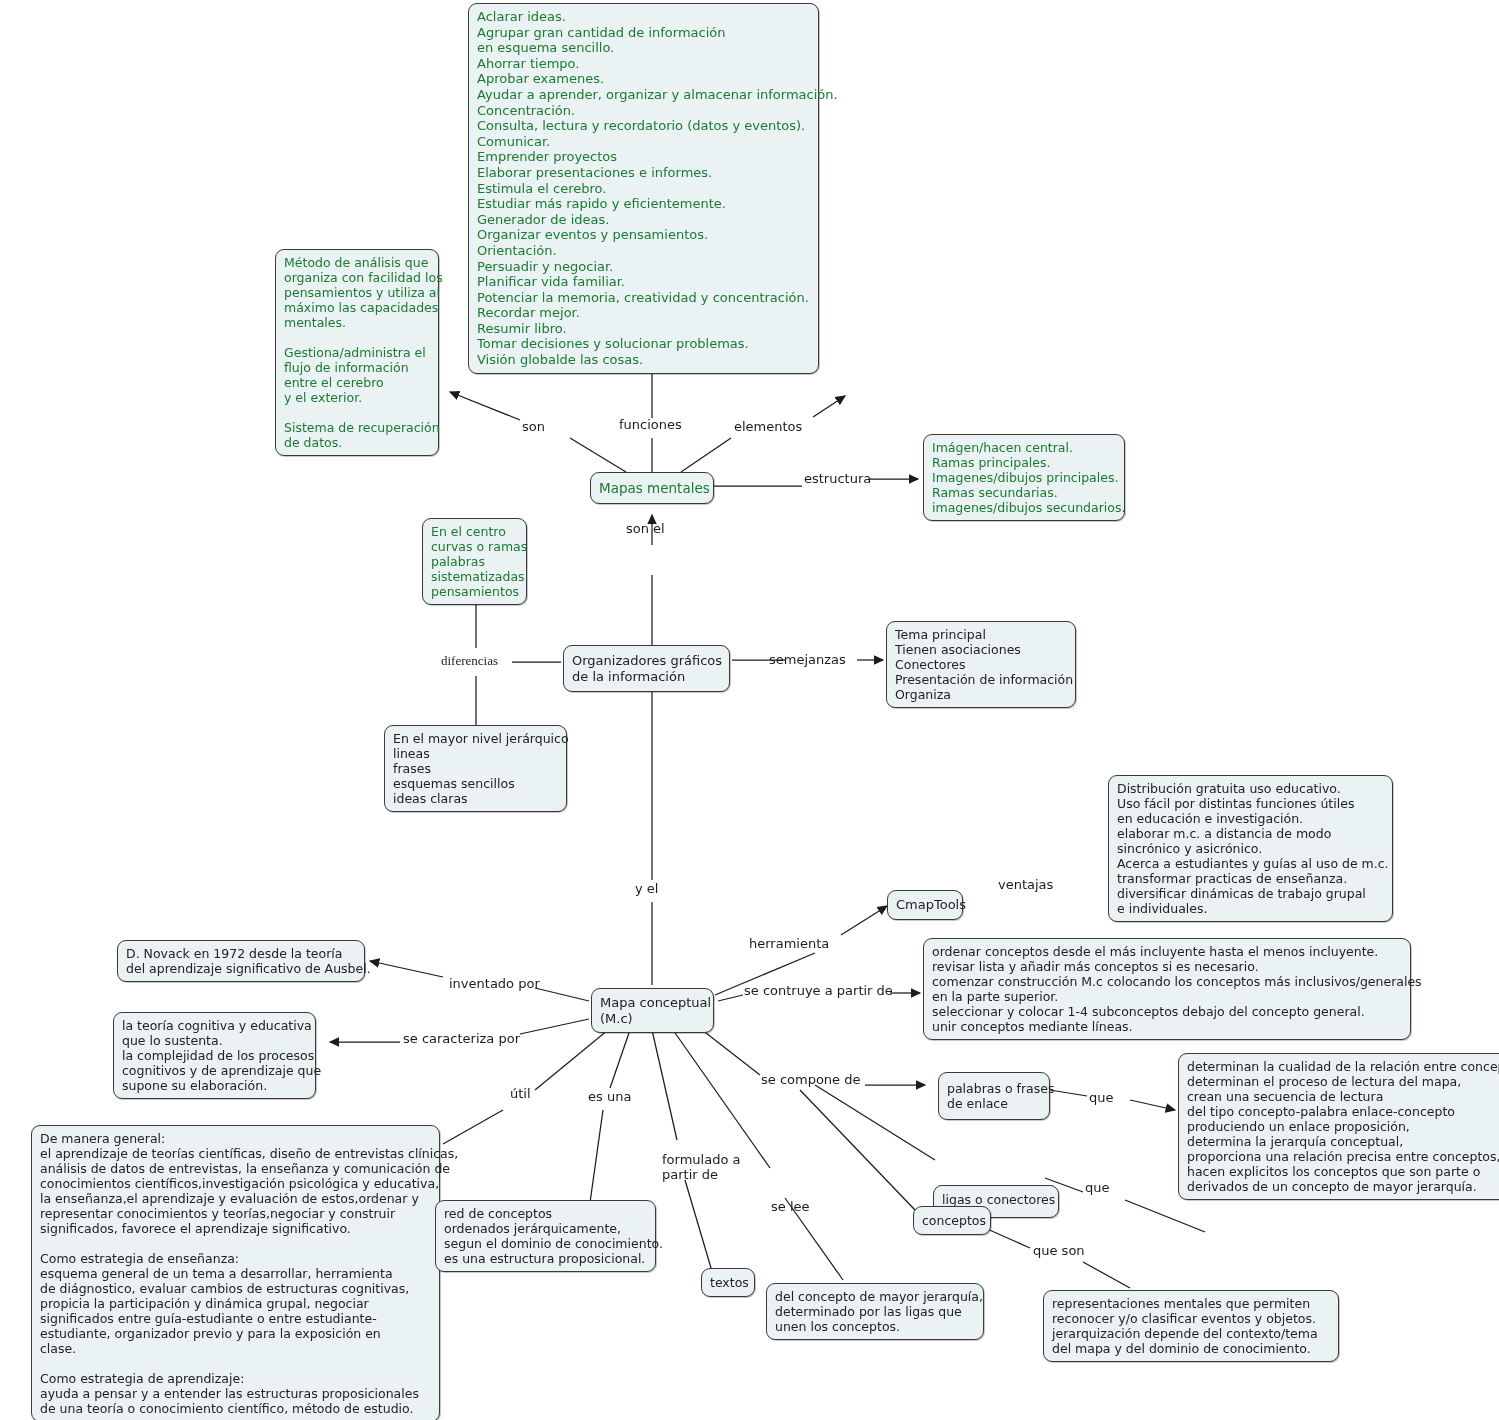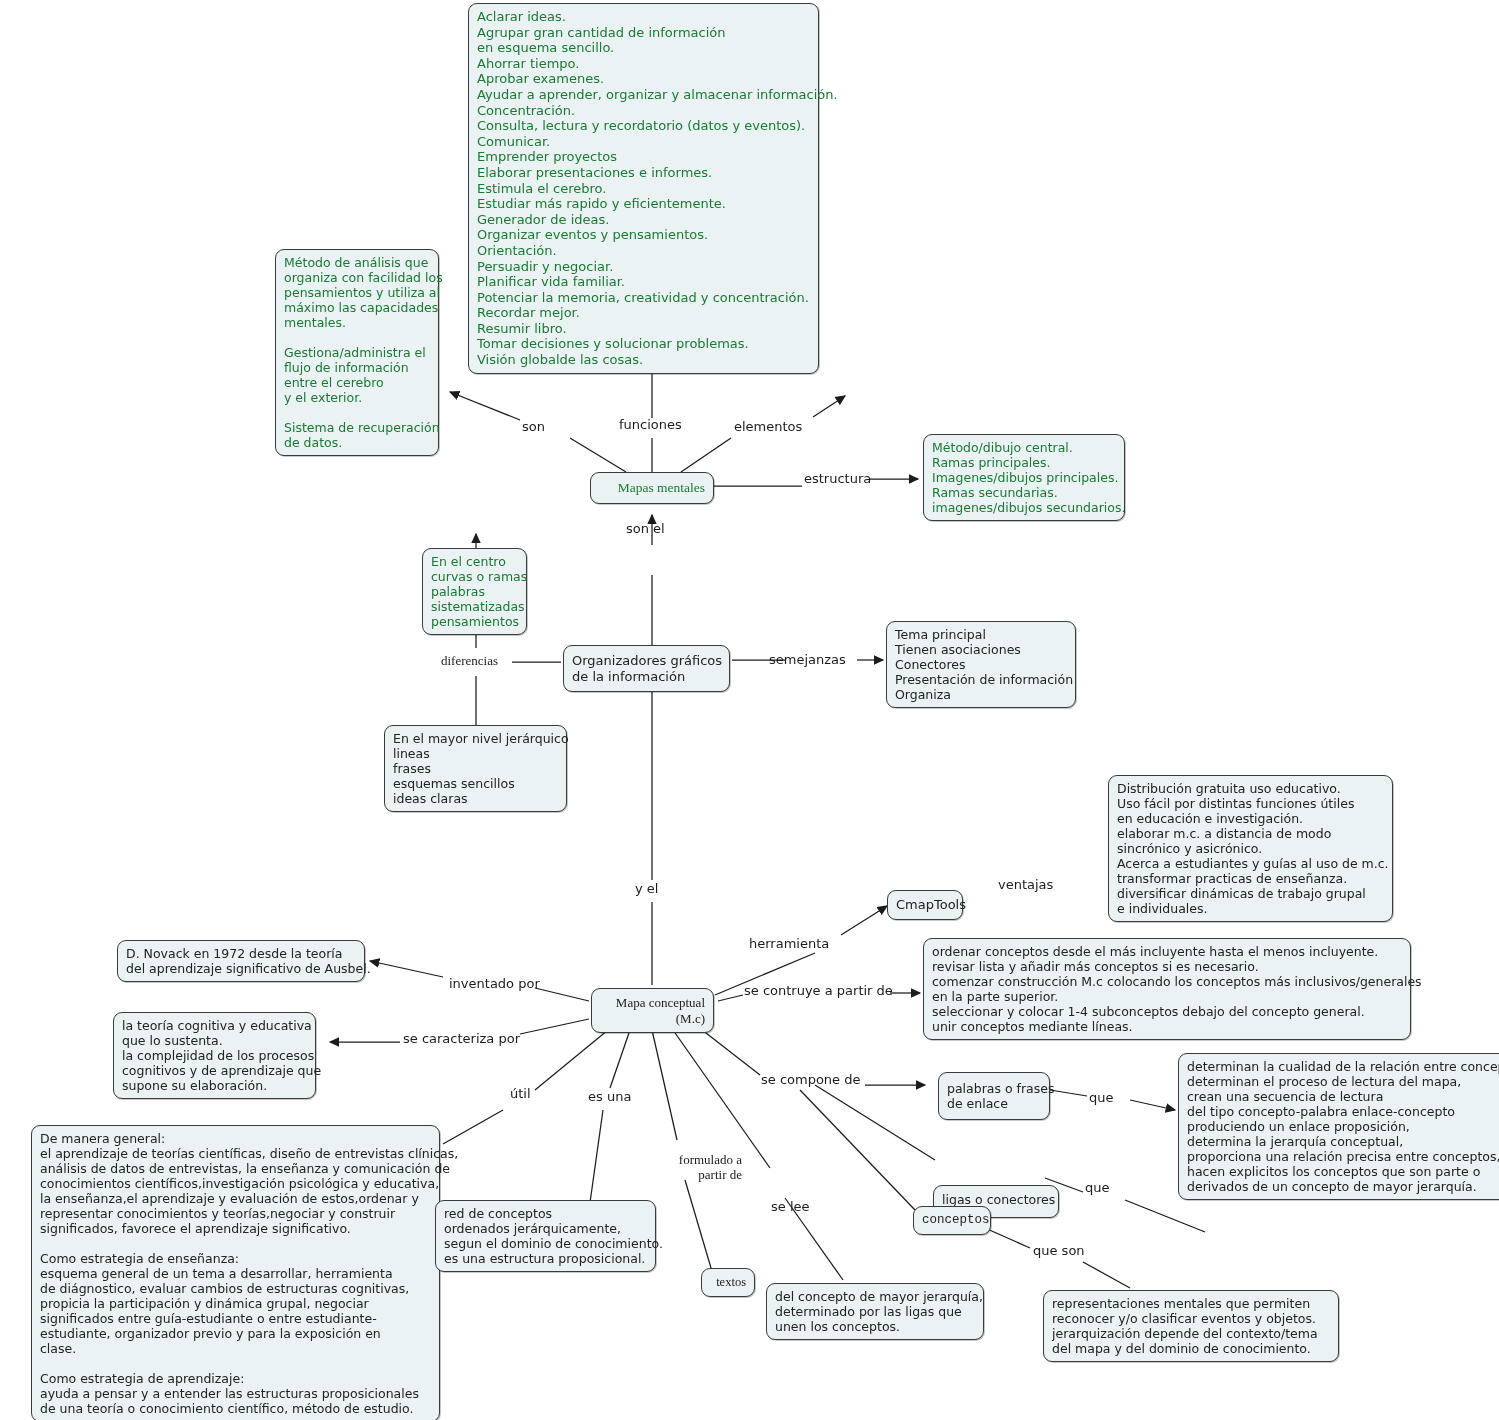--- a/index.html
+++ b/index.html
@@ -8,21 +8,21 @@
   svg#edges{position:absolute;left:0;top:0;width:1499px;height:1420px;pointer-events:none;}
   .node{position:absolute;box-sizing:border-box;background:#eaf2f3;border:1px solid #3a3a3a;
         border-radius:9px;padding:5px 8px;line-height:1.20;white-space:pre;
         box-shadow:1px 1px 0 rgba(0,0,0,0.22);}
   .green{color:#1a7a33;}
   .black{color:#222222;}
   .lbl{position:absolute;background:transparent;color:#1c1c1c;white-space:pre;line-height:1.15;}
   .f12{font-size:12.5px;}
   .f13{font-size:13px;}
   .f135{font-size:13.5px;}
-  .center{text-align:right;font-family:Liberation Serif, serif;}
+  .center{text-align:left;}
 </style>
 </head>
 <body>
 
 <div id="canvas">
 
   <svg id="edges" viewBox="0 0 1499 1420">
     <defs>
       <marker id="ah" markerWidth="9" markerHeight="9" refX="7.5" refY="4.5" orient="auto" markerUnits="strokeWidth">
         <path d="M0,0.6 L8.5,4.5 L0,8.4 z" fill="#1c1c1c"></path>
@@ -113,29 +113,29 @@
 
 Gestiona/administra el
 flujo de información
 entre el cerebro
 y el exterior.
 
 Sistema de recuperación
 de datos.</div>
 
 
-  <div class="node green f12" style="left:898px;top:434px;width:202px;">Método/dibujo central.
+  <div class="node green f12" style="left:898px;top:434px;width:202px;">Imágen/hacen central.
 Ramas principales.
 Imagenes/dibujos principales.
 Ramas secundarias.
 imagenes/dibujos secundarios.</div>
 
   <div class="node green f135 center" style="left:565px;top:472px;width:124px;padding-top:7px;padding-bottom:7px;">Mapas mentales</div>
 
-  <div class="node green f12" style="left:397px;top:548px;width:105px;">En el centro
+  <div class="node green f12" style="left:397px;top:518px;width:105px;">En el centro
 curvas o ramas
 palabras
 sistematizadas
 pensamientos</div>
 
   <div class="node black f13" style="left:538px;top:645px;width:167px;padding-top:7px;padding-bottom:7px;">Organizadores gráficos
 de la información</div>
 
   <div class="node black f12" style="left:861px;top:621px;width:190px;">Tema principal
 Tienen asociaciones
@@ -209,21 +209,21 @@
 
   <div class="node black f12" style="left:741px;top:1283px;width:218px;">del concepto de mayor jerarquía,
 determinado por las ligas que
 unen los conceptos.</div>
 
   <div class="node black f12" style="left:913px;top:1072px;width:112px;padding-top:8px;padding-bottom:8px;">palabras o frases
 de enlace</div>
 
   <div class="node black f12" style="left:908px;top:1185px;width:126px;padding-top:6px;padding-bottom:10px;">ligas o conectores</div>
 
-  <div class="node black f12" style="left:888px;top:1206px;width:78px;padding-top:6px;padding-bottom:6px;font-family:Liberation Mono, monospace;">conceptos</div>
+  <div class="node black f12" style="left:888px;top:1206px;width:78px;padding-top:6px;padding-bottom:6px;">conceptos</div>
 
   <div class="node black f12" style="left:1153px;top:1053px;width:336px;">determinan la cualidad de la relación entre conceptos,
 determinan el proceso de lectura del mapa,
 crean una secuencia de lectura
 del tipo concepto-palabra enlace-concepto
 produciendo un enlace proposición,
 determina la jerarquía conceptual,
 proporciona una relación precisa entre conceptos,
 hacen explicitos los conceptos que son parte o
 derivados de un concepto de mayor jerarquía.</div>

